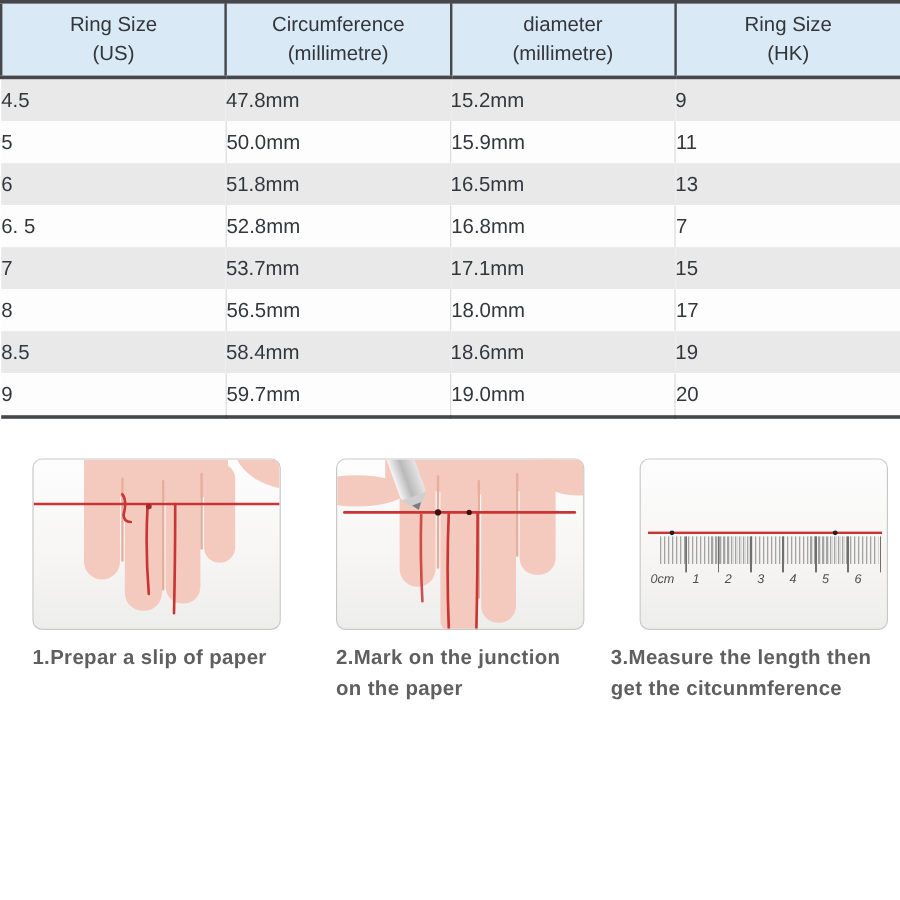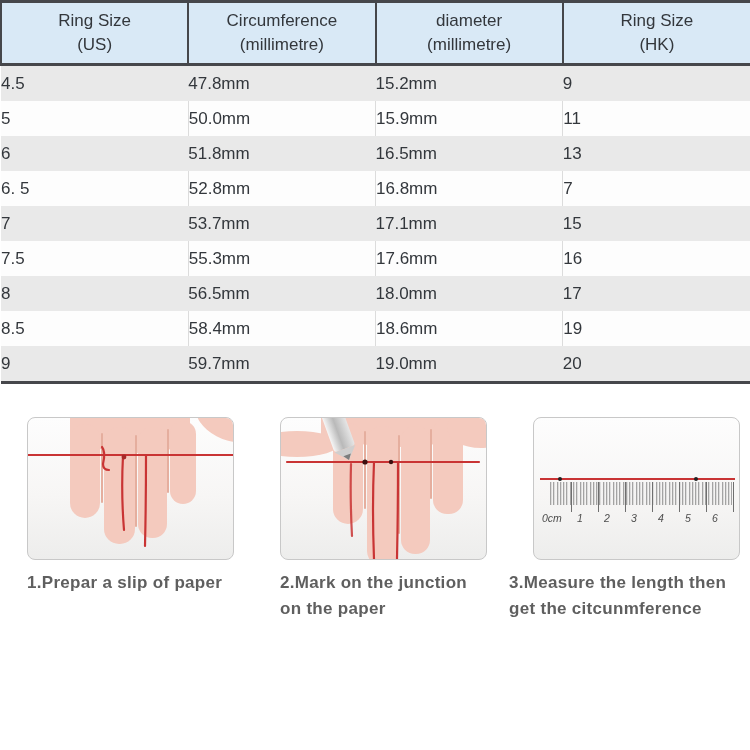--- a/index.html
+++ b/index.html
@@ -138,26 +138,20 @@
           <td>6. 5</td>
           <td>52.8mm</td>
           <td>16.8mm</td>
           <td>7</td>
         </tr>
         <tr>
           <td>7</td>
           <td>53.7mm</td>
           <td>17.1mm</td>
           <td>15</td>
-        </tr>
-        <tr>
-          <td>7.5</td>
-          <td>55.3mm</td>
-          <td>17.6mm</td>
-          <td>16</td>
         </tr>
         <tr>
           <td>8</td>
           <td>56.5mm</td>
           <td>18.0mm</td>
           <td>17</td>
         </tr>
         <tr>
           <td>8.5</td>
           <td>58.4mm</td>

